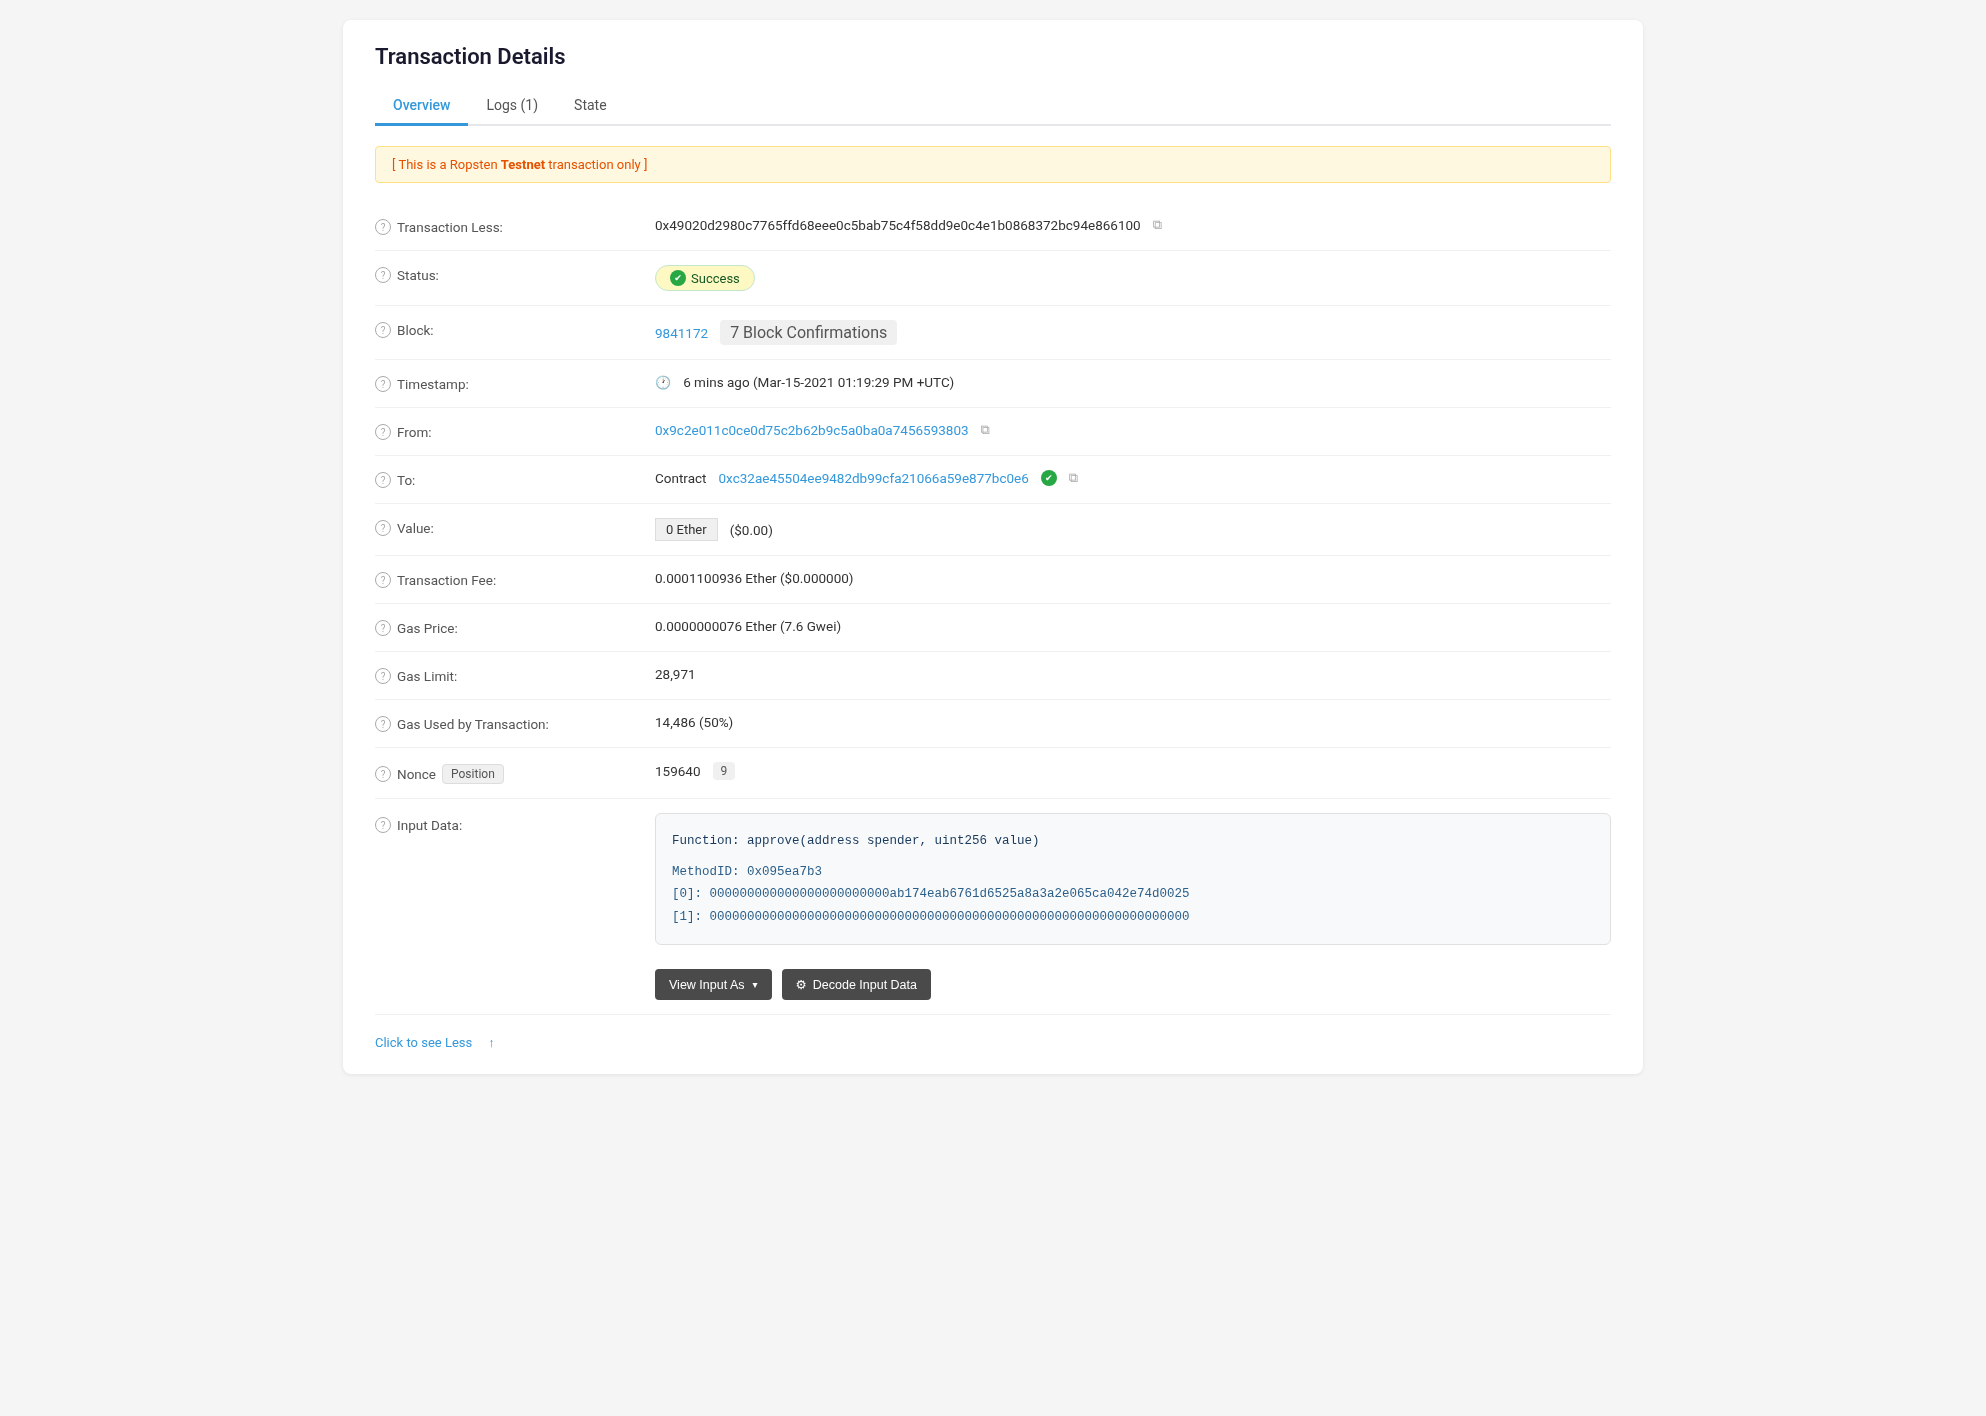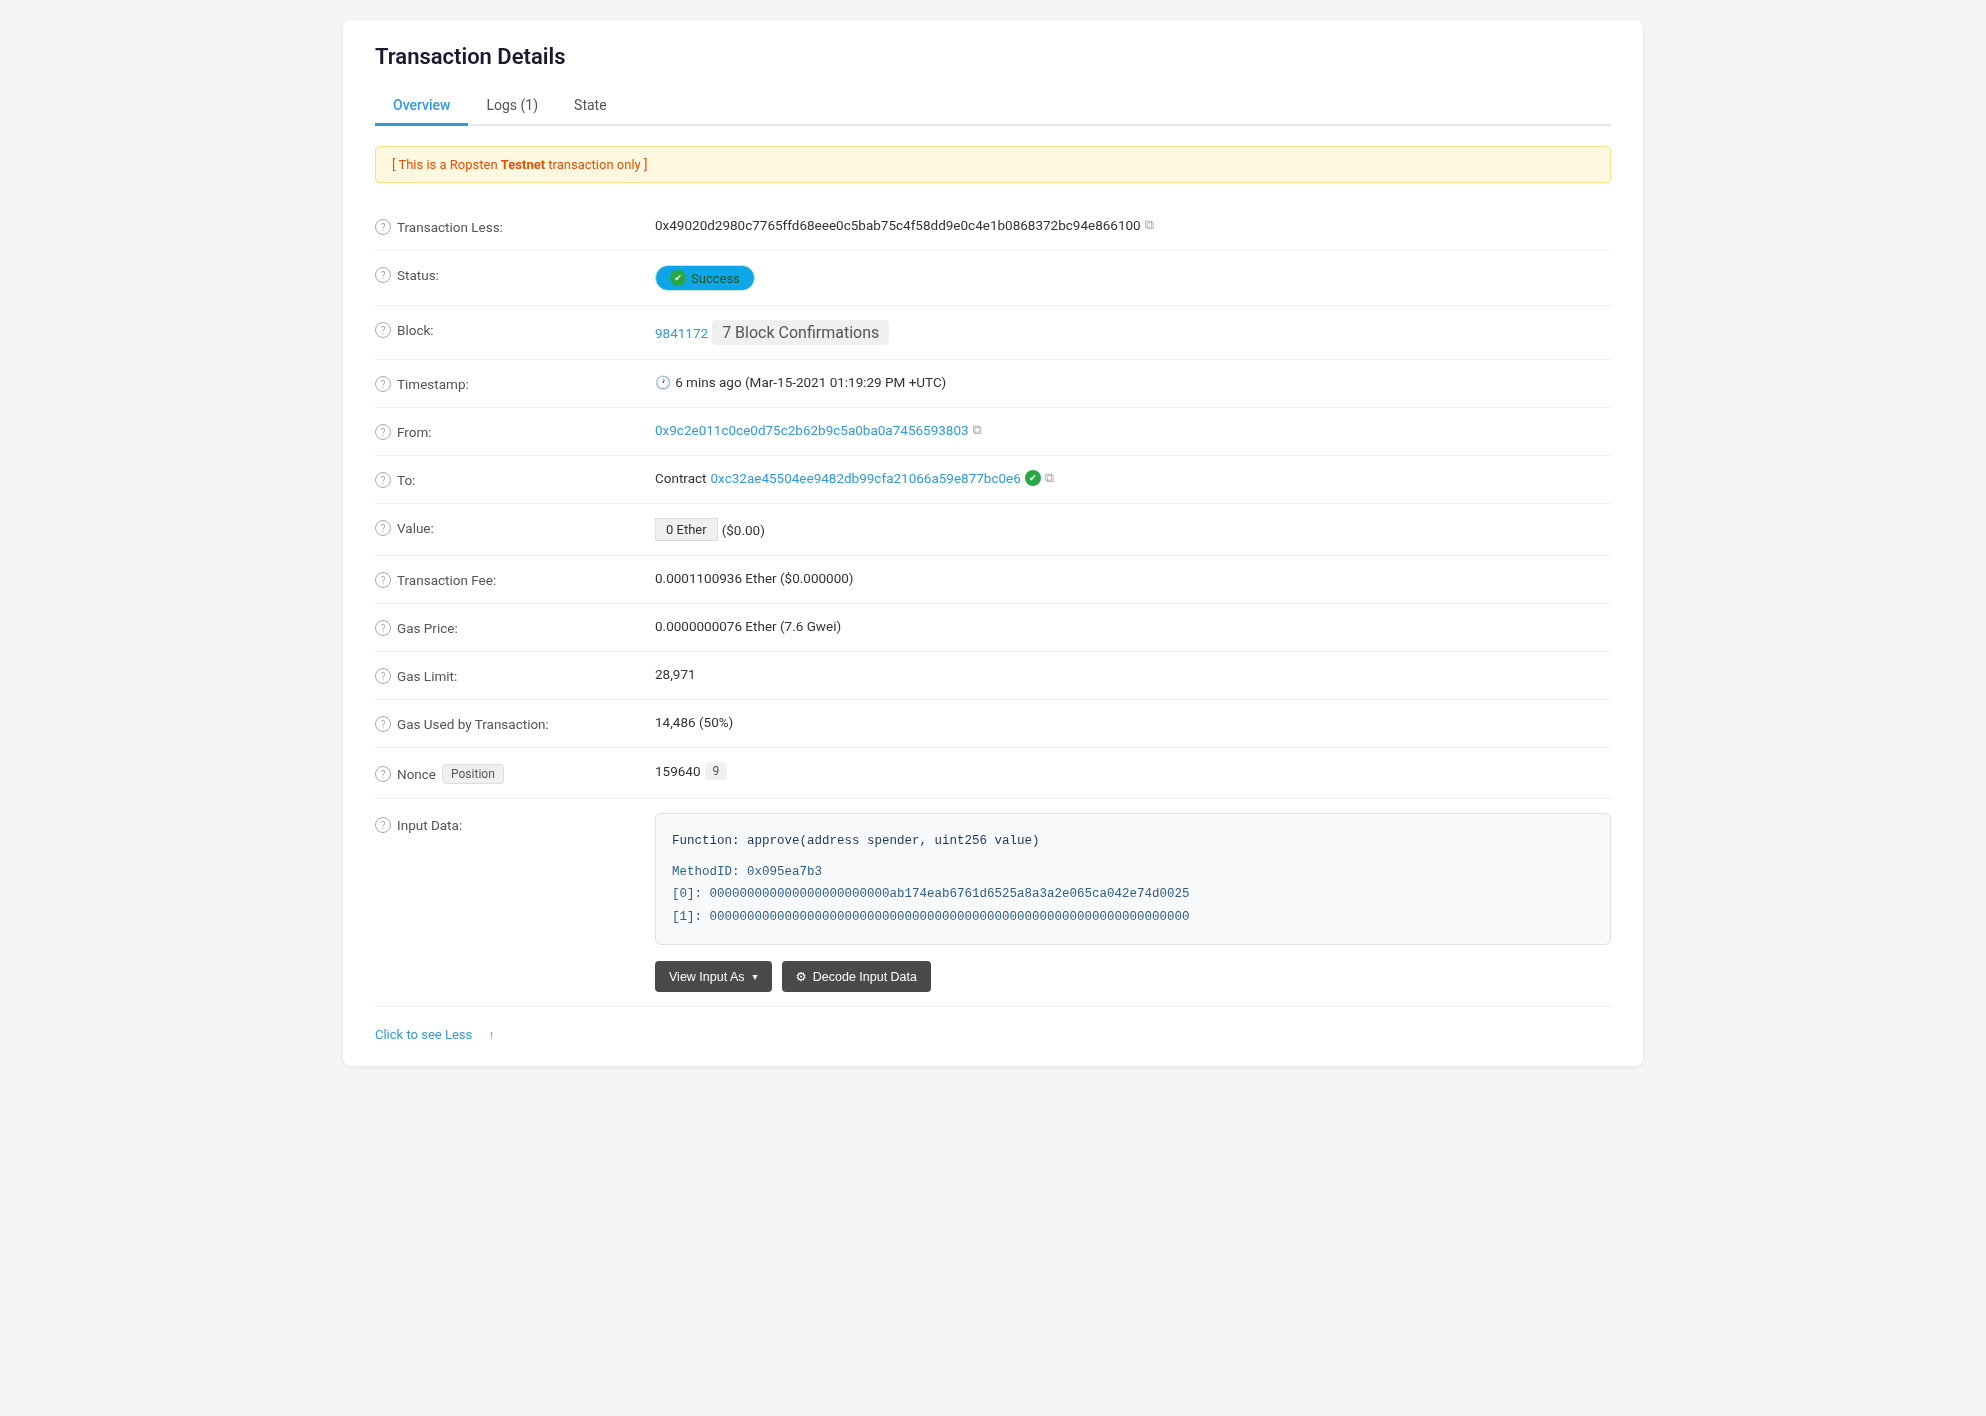--- a/index.html
+++ b/index.html
@@ -83,24 +83,24 @@
       flex-shrink: 0;
       cursor: pointer;
     }
     .detail-value {
       flex: 1;
       color: #333;
       font-size: 13.5px;
       display: flex;
       align-items: center;
       flex-wrap: wrap;
-      gap: 4px;
+      gap: 12px;
     }
     .badge-success {
-      background: #0ea5e9;
+      background: #fef9c3;
       color: #155724;
       border: 1px solid #c3e6cb;
       border-radius: 20px;
       padding: 4px 14px;
       font-size: 13px;
       display: inline-flex;
       align-items: center;
       gap: 5px;
     }
     .badge-success::before {

